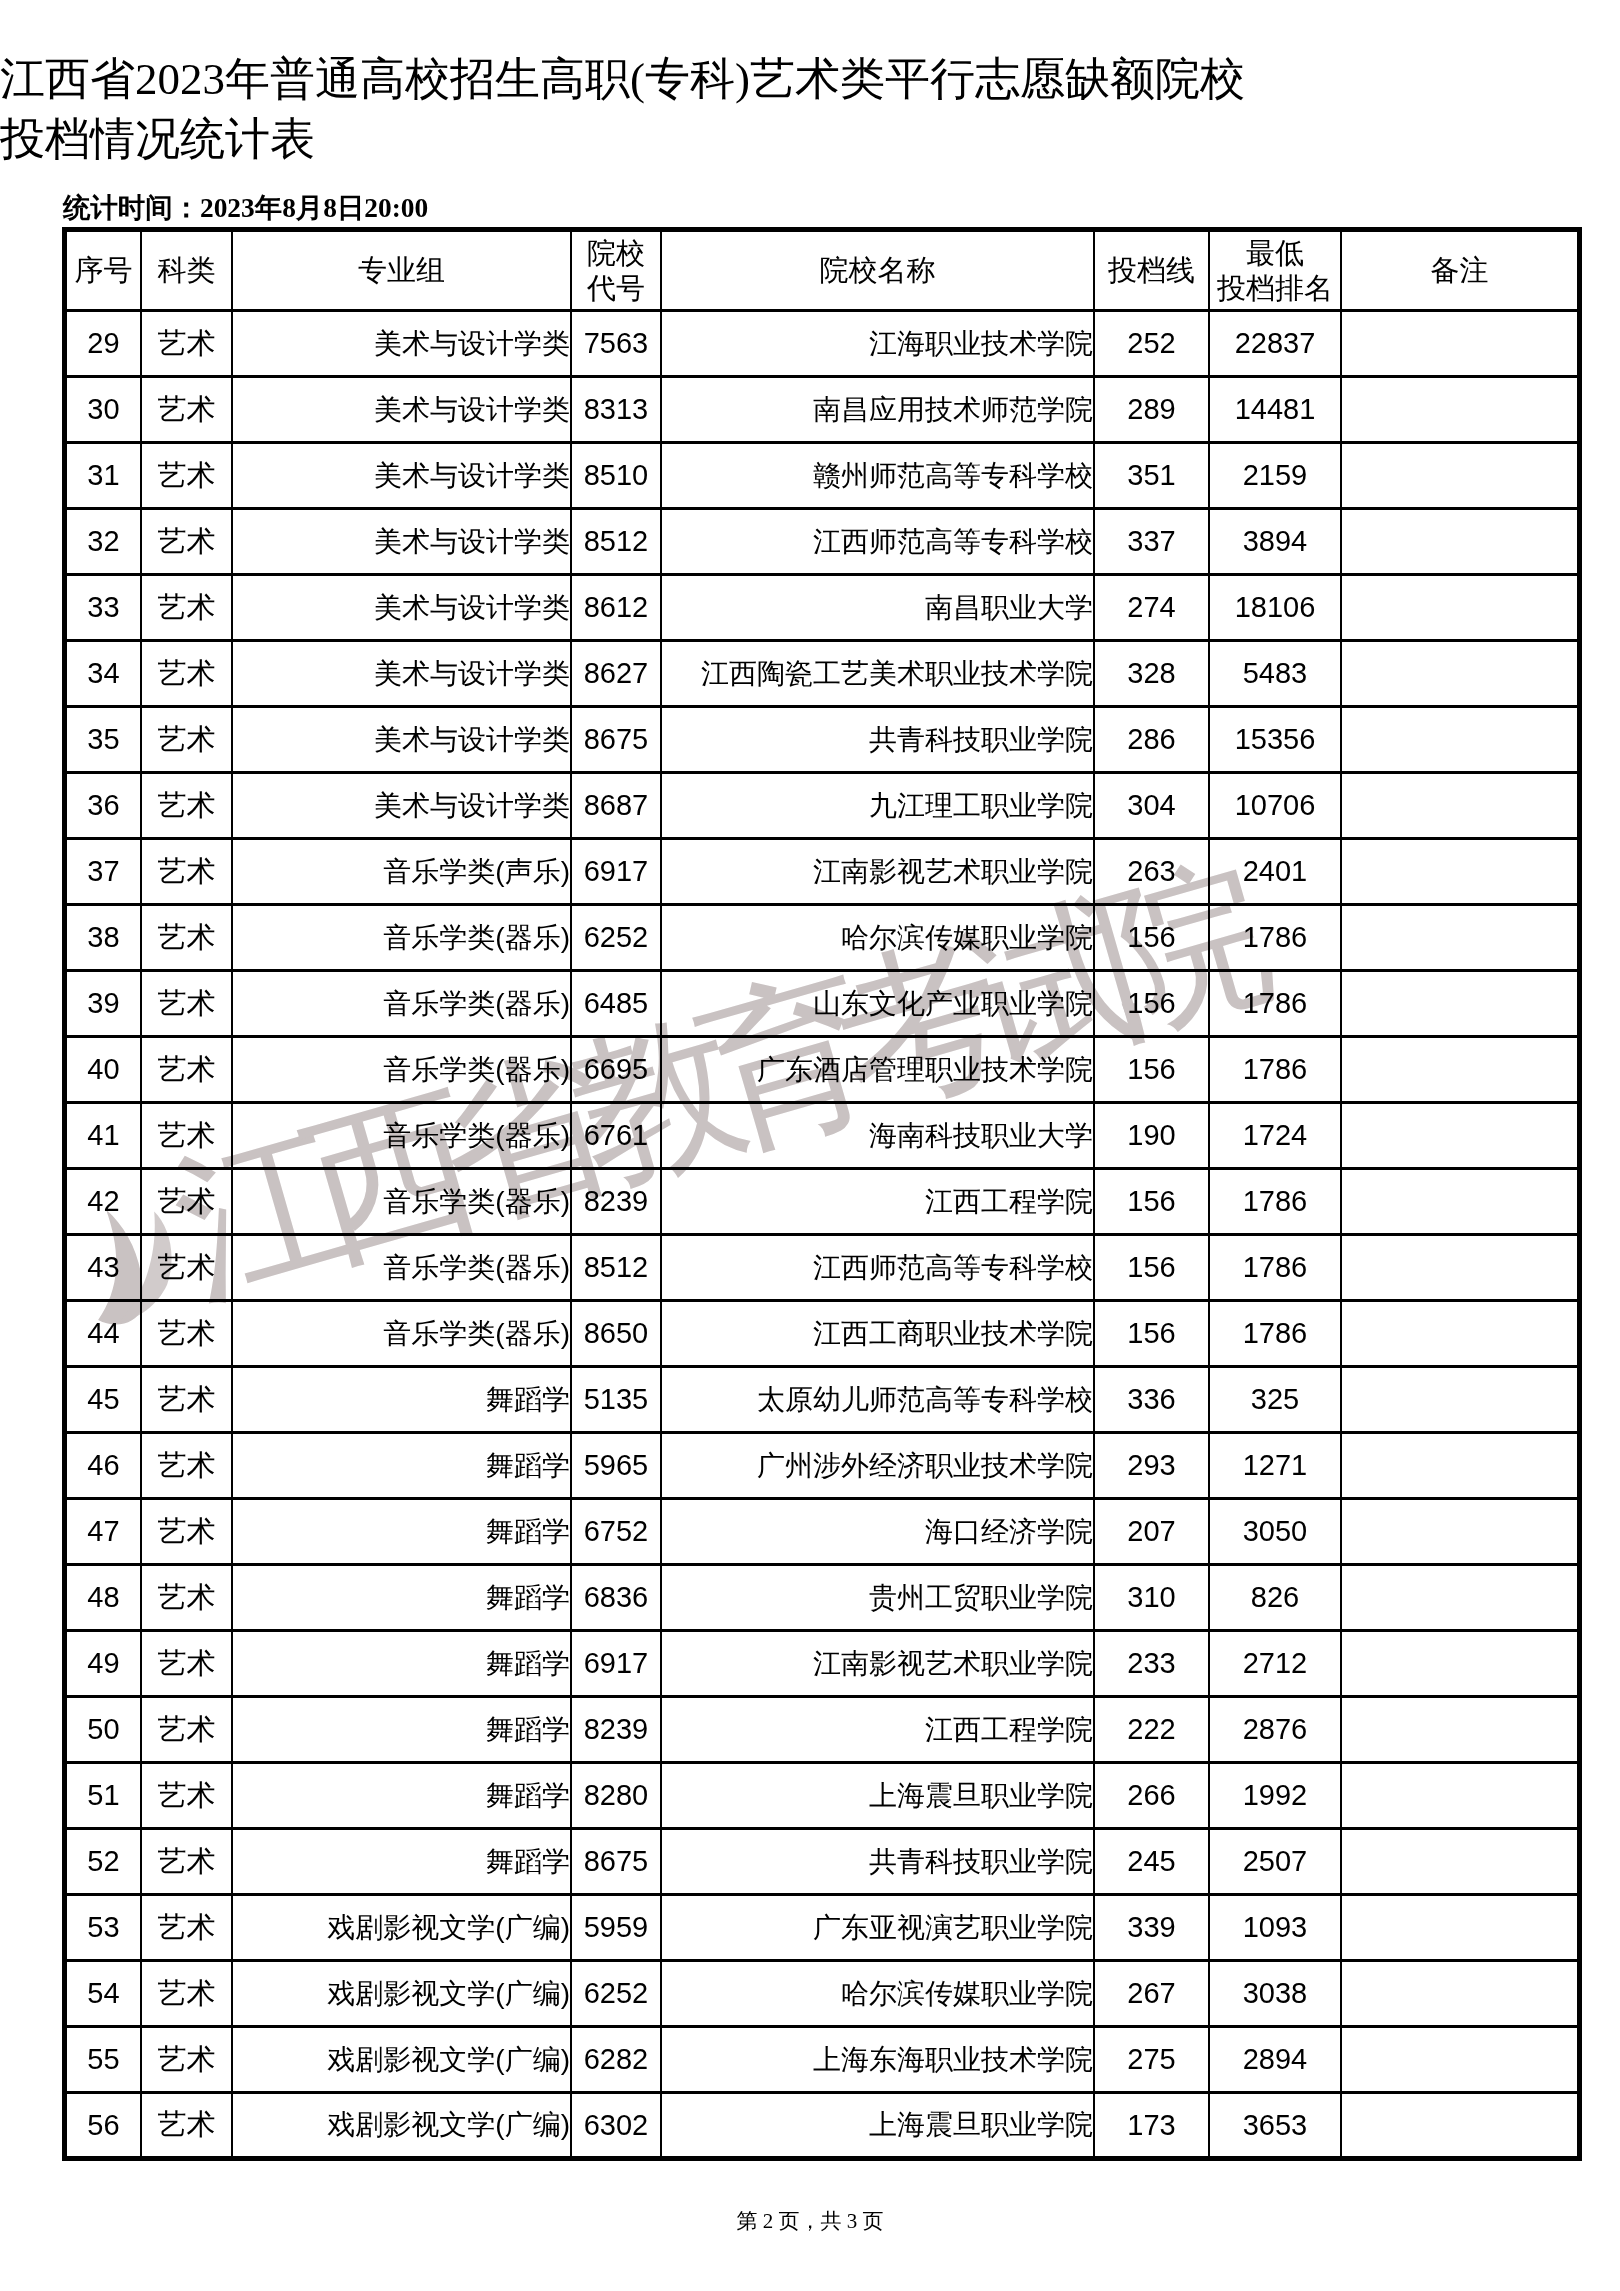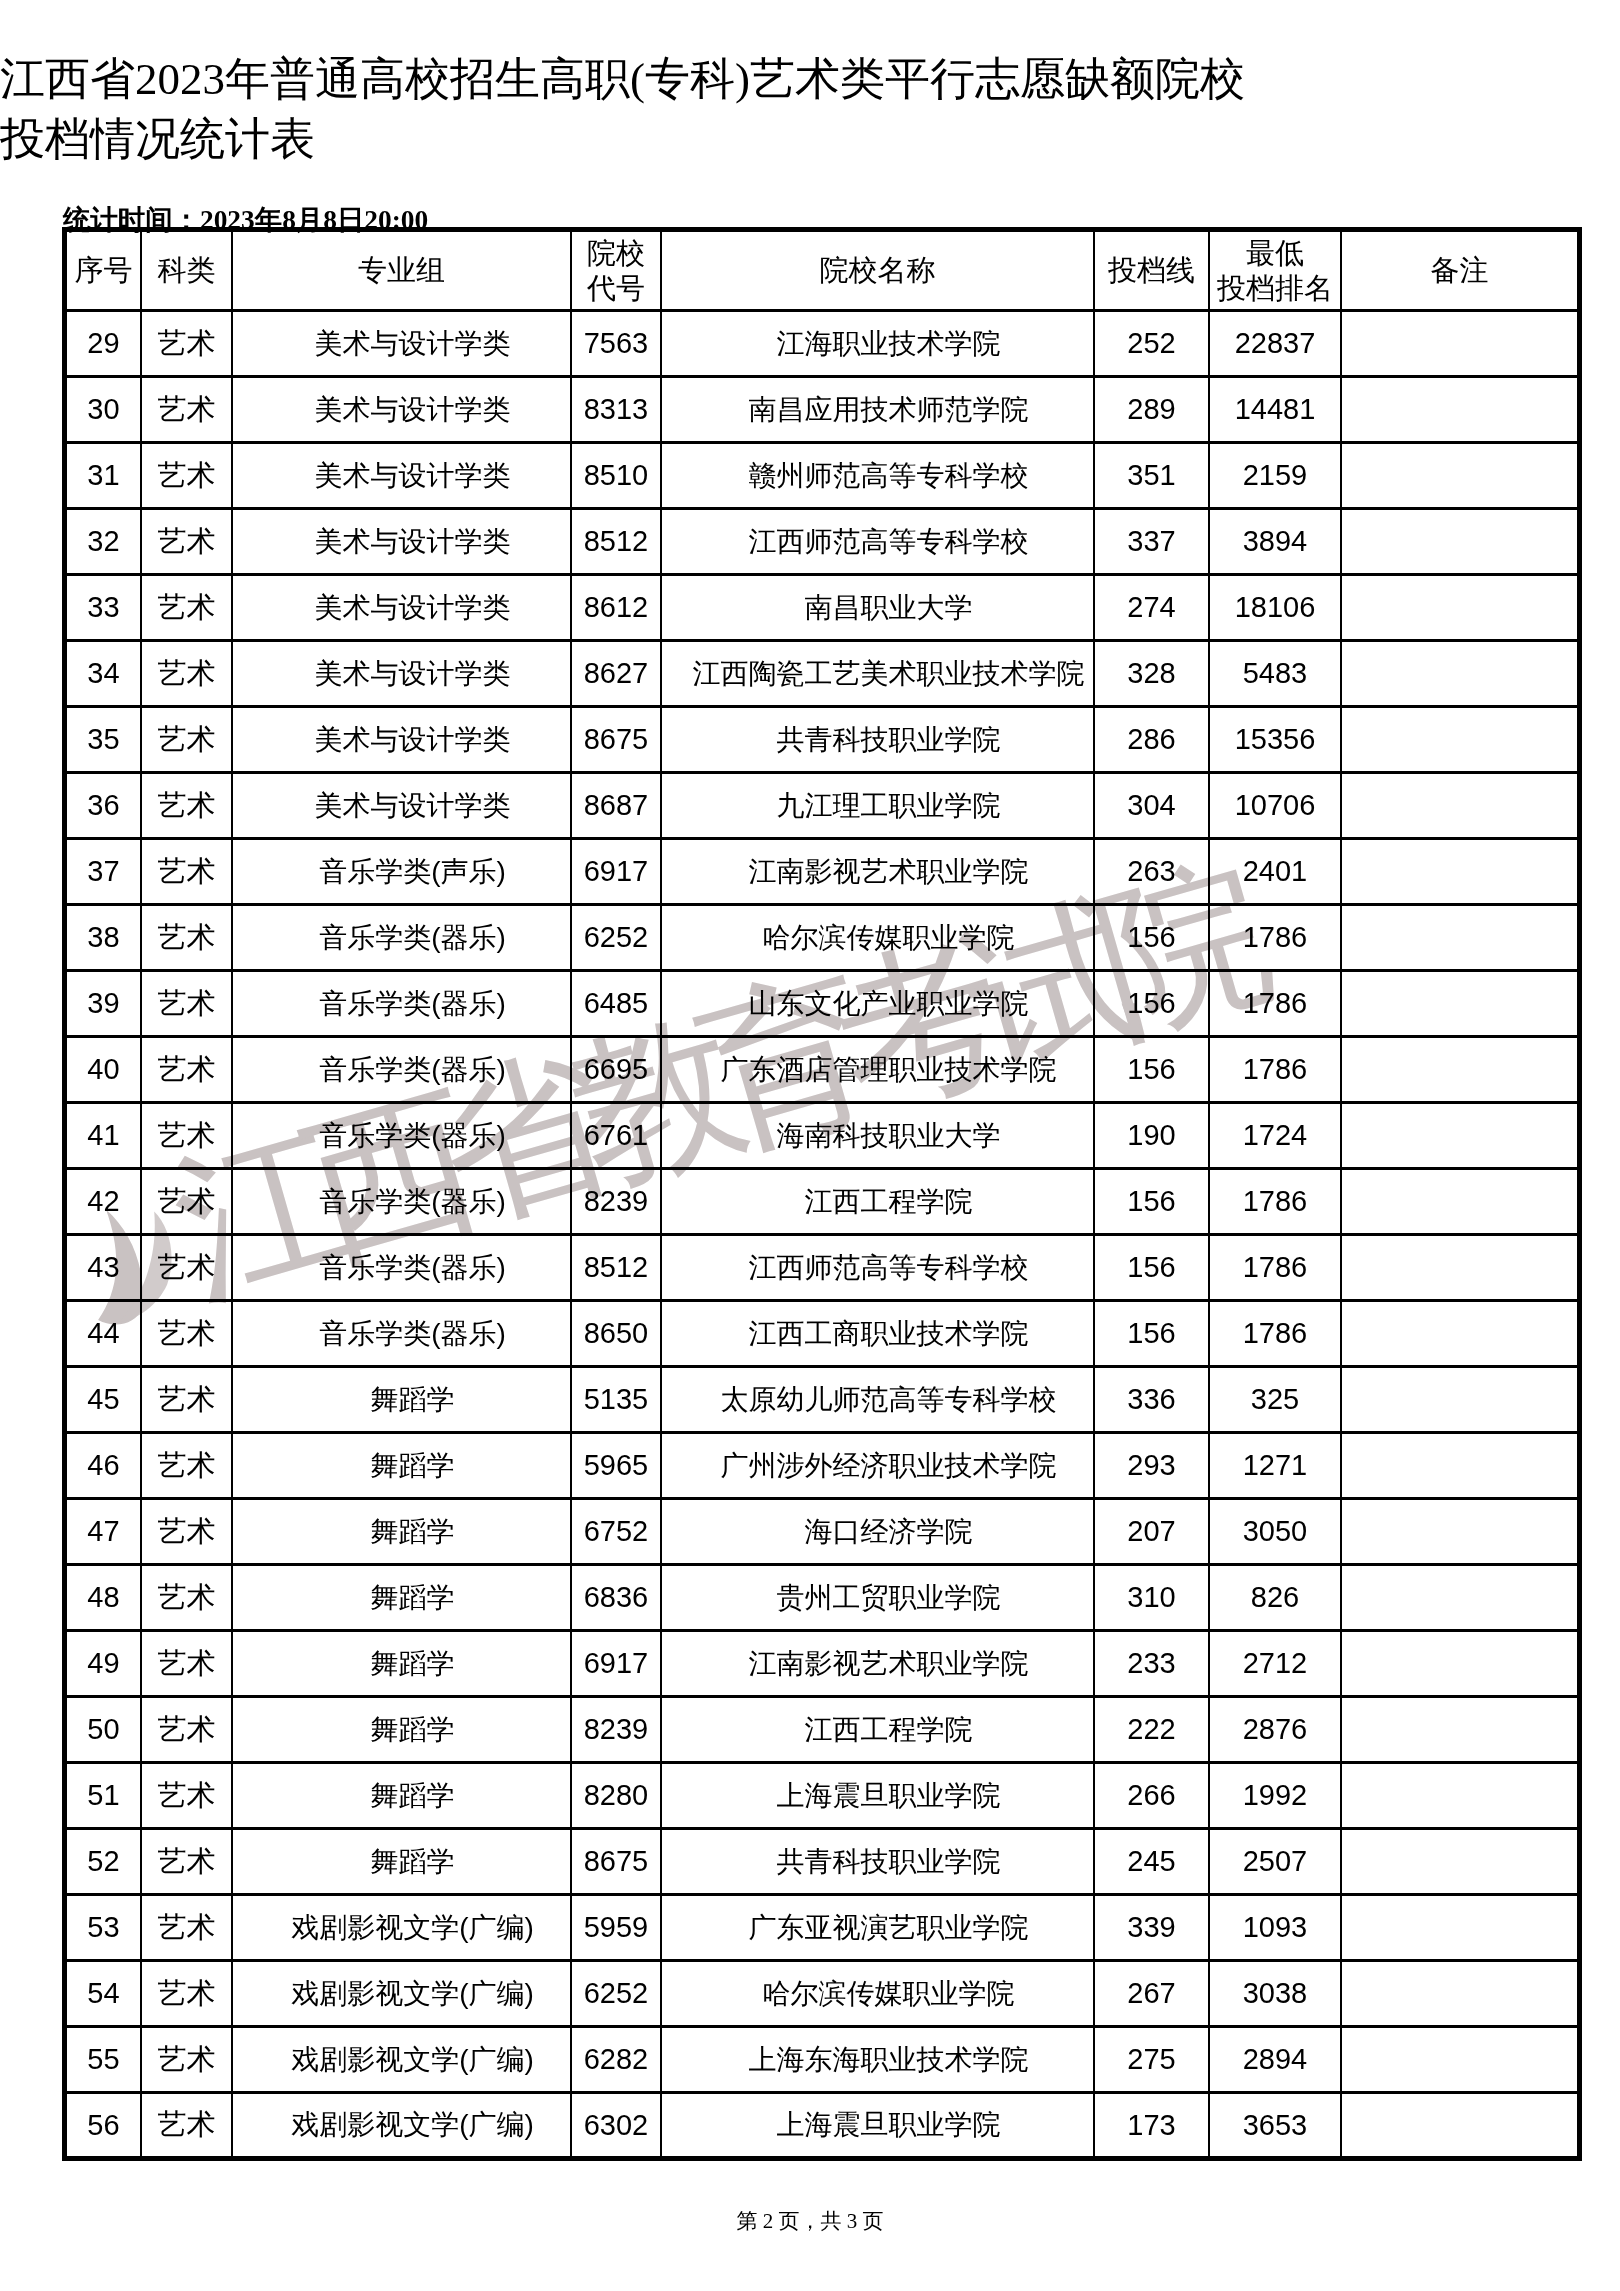--- a/index.html
+++ b/index.html
@@ -7,21 +7,21 @@
     width:1620px;height:2292px;position:relative;overflow:hidden;
     background:#ffffff;color:#000;
     font-family:"Liberation Sans",sans-serif;
   }
   .title{
     position:absolute;top:49px;left:0;width:1620px;
     text-align:left;font-family:"Liberation Serif",serif;
     font-weight:normal;font-size:45px;line-height:60px;
   }
   .stat-time{
-    position:absolute;top:202px;left:63px;
+    position:absolute;top:190px;left:63px;
     font-family:"Liberation Serif",serif;
     font-weight:bold;font-size:27.4px;
   }
   table.main{
     position:absolute;left:62px;top:227px;width:1497px;
     border-collapse:collapse;table-layout:fixed;
     border:5.9px solid #000;
     z-index:2;
   }
   th,td{
@@ -35,21 +35,21 @@
   tbody tr{height:66px;}
   th{line-height:35px;}
   .c-seq{width:73px;}
   .c-cat{width:89px;}
   .c-group{width:337px;}
   .c-code{width:88px;}
   .c-name{width:431px;}
   .c-line{width:113px;}
   .c-rank{width:130px;}
   .c-remark{width:235px;}
-  td.c-group,td.c-name{text-align:center;padding-left:22px;font-size:28px;}
+  td.c-group,td.c-name{text-align:right;padding-left:22px;font-size:28px;}
   .watermark{
     position:absolute;left:65px;top:1176px;
     display:flex;align-items:center;
     transform:rotate(-16deg);transform-origin:0 50%;
     color:#c9c2c2;z-index:1;pointer-events:none;
   }
   .wm-text{
     font-size:167px;line-height:186px;letter-spacing:-30px;
     white-space:nowrap;font-family:"Liberation Sans",sans-serif;
   }

